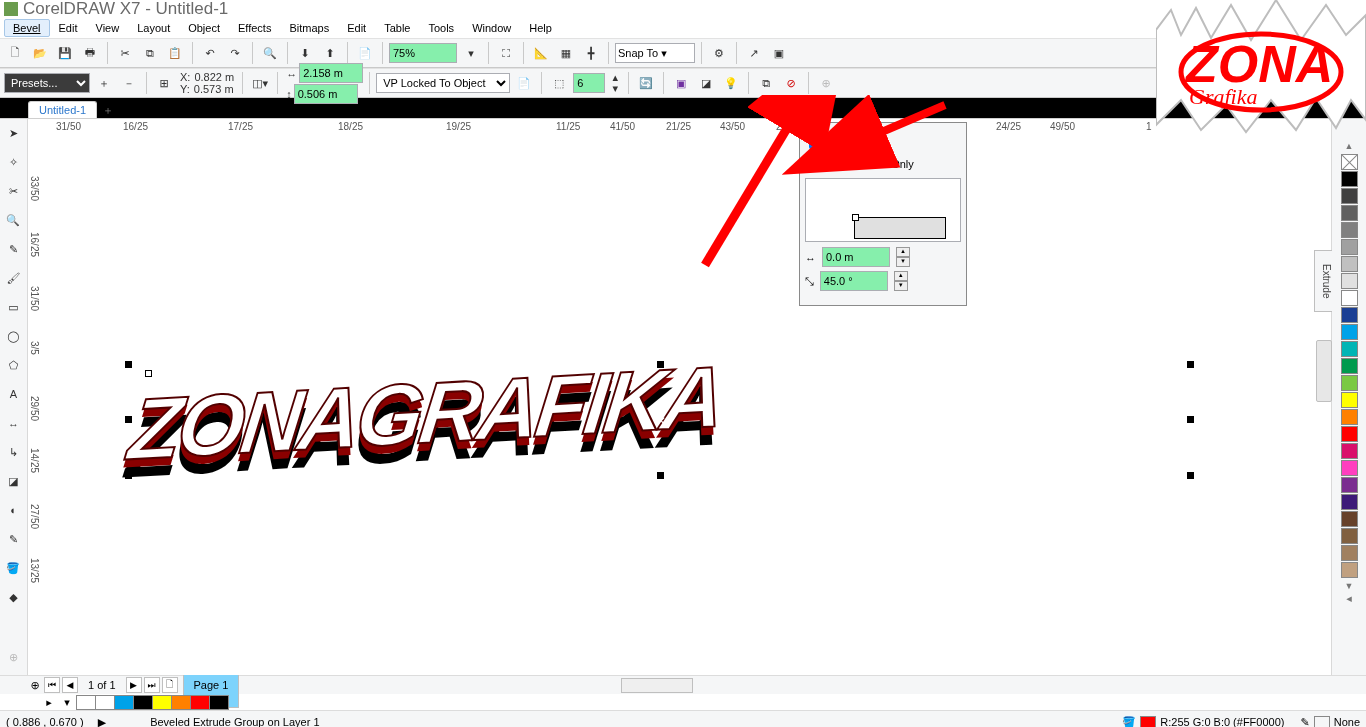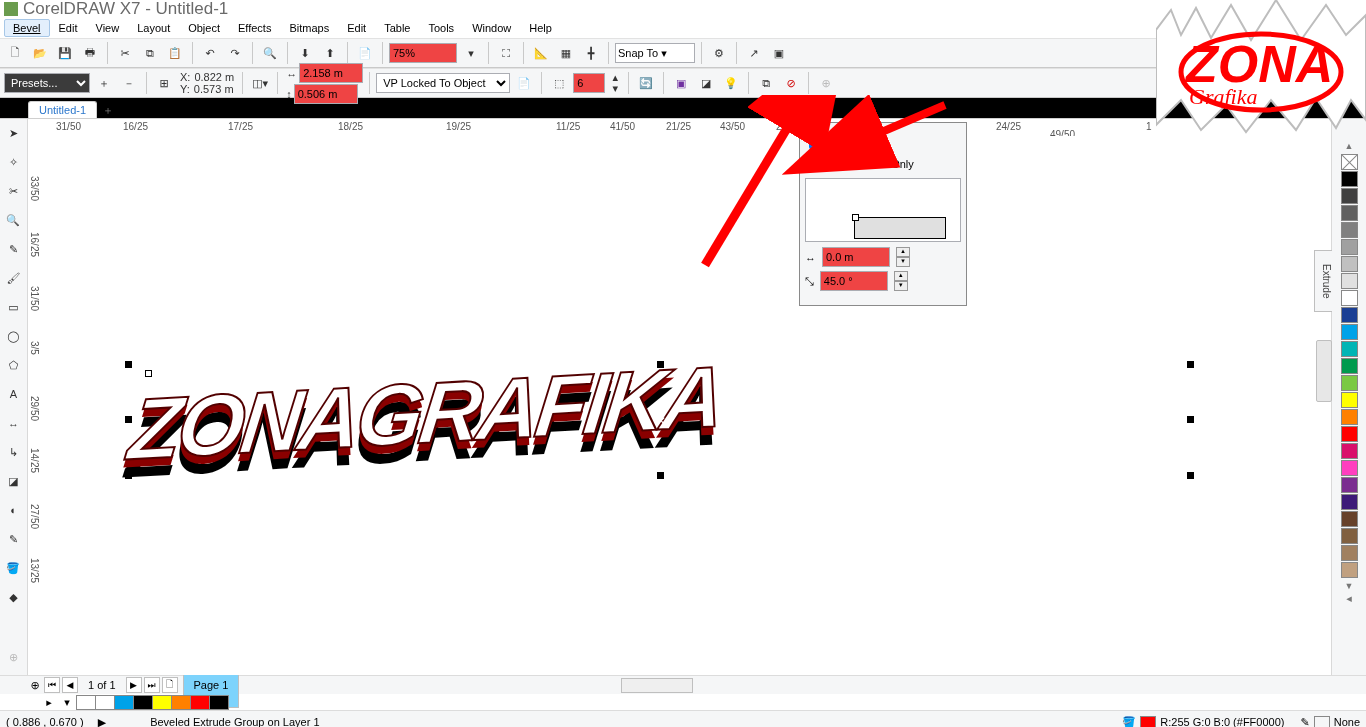--- a/index.html
+++ b/index.html
@@ -9,21 +9,21 @@
 .titlebar-title{color:#6a6a6a;font-size:17px}
 
 .menubar{height:20px;background:#fff;display:flex;align-items:center;padding:0 4px}
 .menubar .mitem{padding:2px 8px;cursor:default;border:1px solid transparent;border-radius:2px}
 .menubar .mitem.open{border:1px solid #a7c7e7;background:#e3effc}
 .mitem .ul{text-decoration:underline}
 
 .tb{height:28px;background:#f5f6f7;border-top:1px solid #e2e2e2;border-bottom:1px solid #c9c9c9;display:flex;align-items:center;padding:0 4px;gap:3px}
 .tb .sep{width:1px;height:22px;background:#c9c9c9;margin:0 3px}
 .ico{width:20px;height:20px;display:inline-flex;align-items:center;justify-content:center;color:#333;border:1px solid transparent;border-radius:2px}
-.inp{height:18px;border:1px solid #abadb3;background:#ef4444;padding:0 3px;font:11px Arial}
+.inp{height:18px;border:1px solid #abadb3;background:#86efac;padding:0 3px;font:11px Arial}
 .sel{height:20px;border:1px solid #abadb3;background:#fff;font:11px Arial;padding:0 2px}
 .zoom{width:60px}
 .lab{font-size:11px;color:#333;margin:0 2px}
 
 .doctab{height:20px;background:#000000;border-bottom:1px solid #cfcfcf;display:flex;align-items:flex-end;padding-left:28px}
 .doctab .tab{padding:2px 10px;border:1px solid #cfcfcf;border-bottom:none;border-top-left-radius:3px;border-top-right-radius:3px;background:#fff;color:#2b77cc}
 .doctab .tabadd{width:16px;height:16px;margin-left:3px;display:flex;align-items:center;justify-content:center;color:#777}
 
 .work{position:relative;display:flex;height:556px}
 .toolbox{width:27px;background:#f5f6f7;border-right:1px solid #d9d9d9;display:flex;flex-direction:column;align-items:center;padding-top:2px;gap:5px}
@@ -223,21 +223,21 @@
       <span class="rtick" style="left:418px;top:2px">19/25</span>
       <span class="rtick" style="left:528px;top:2px">11/25</span>
       <span class="rtick" style="left:582px;top:2px">41/50</span>
       <span class="rtick" style="left:638px;top:2px">21/25</span>
       <span class="rtick" style="left:692px;top:2px">43/50</span>
       <span class="rtick" style="left:748px;top:2px">22/25</span>
       <span class="rtick" style="left:805px;top:2px">9/10</span>
       <span class="rtick" style="left:858px;top:2px">23/25</span>
       <span class="rtick" style="left:912px;top:2px">47/50</span>
       <span class="rtick" style="left:968px;top:2px">24/25</span>
-      <span class="rtick" style="left:1022px;top:10px">49/50</span>
+      <span class="rtick" style="left:1022px;top:2px">49/50</span>
       <span class="rtick" style="left:1118px;top:2px">1</span>
     </div>
     <div class="vruler">
       <span class="rtick" style="top:40px;left:1px;writing-mode:vertical-rl">33/50</span>
       <span class="rtick" style="top:96px;left:1px;writing-mode:vertical-rl">16/25</span>
       <span class="rtick" style="top:150px;left:1px;writing-mode:vertical-rl">31/50</span>
       <span class="rtick" style="top:205px;left:1px;writing-mode:vertical-rl">3/5</span>
       <span class="rtick" style="top:260px;left:1px;writing-mode:vertical-rl">29/50</span>
       <span class="rtick" style="top:312px;left:1px;writing-mode:vertical-rl">14/25</span>
       <span class="rtick" style="top:368px;left:1px;writing-mode:vertical-rl">27/50</span>

